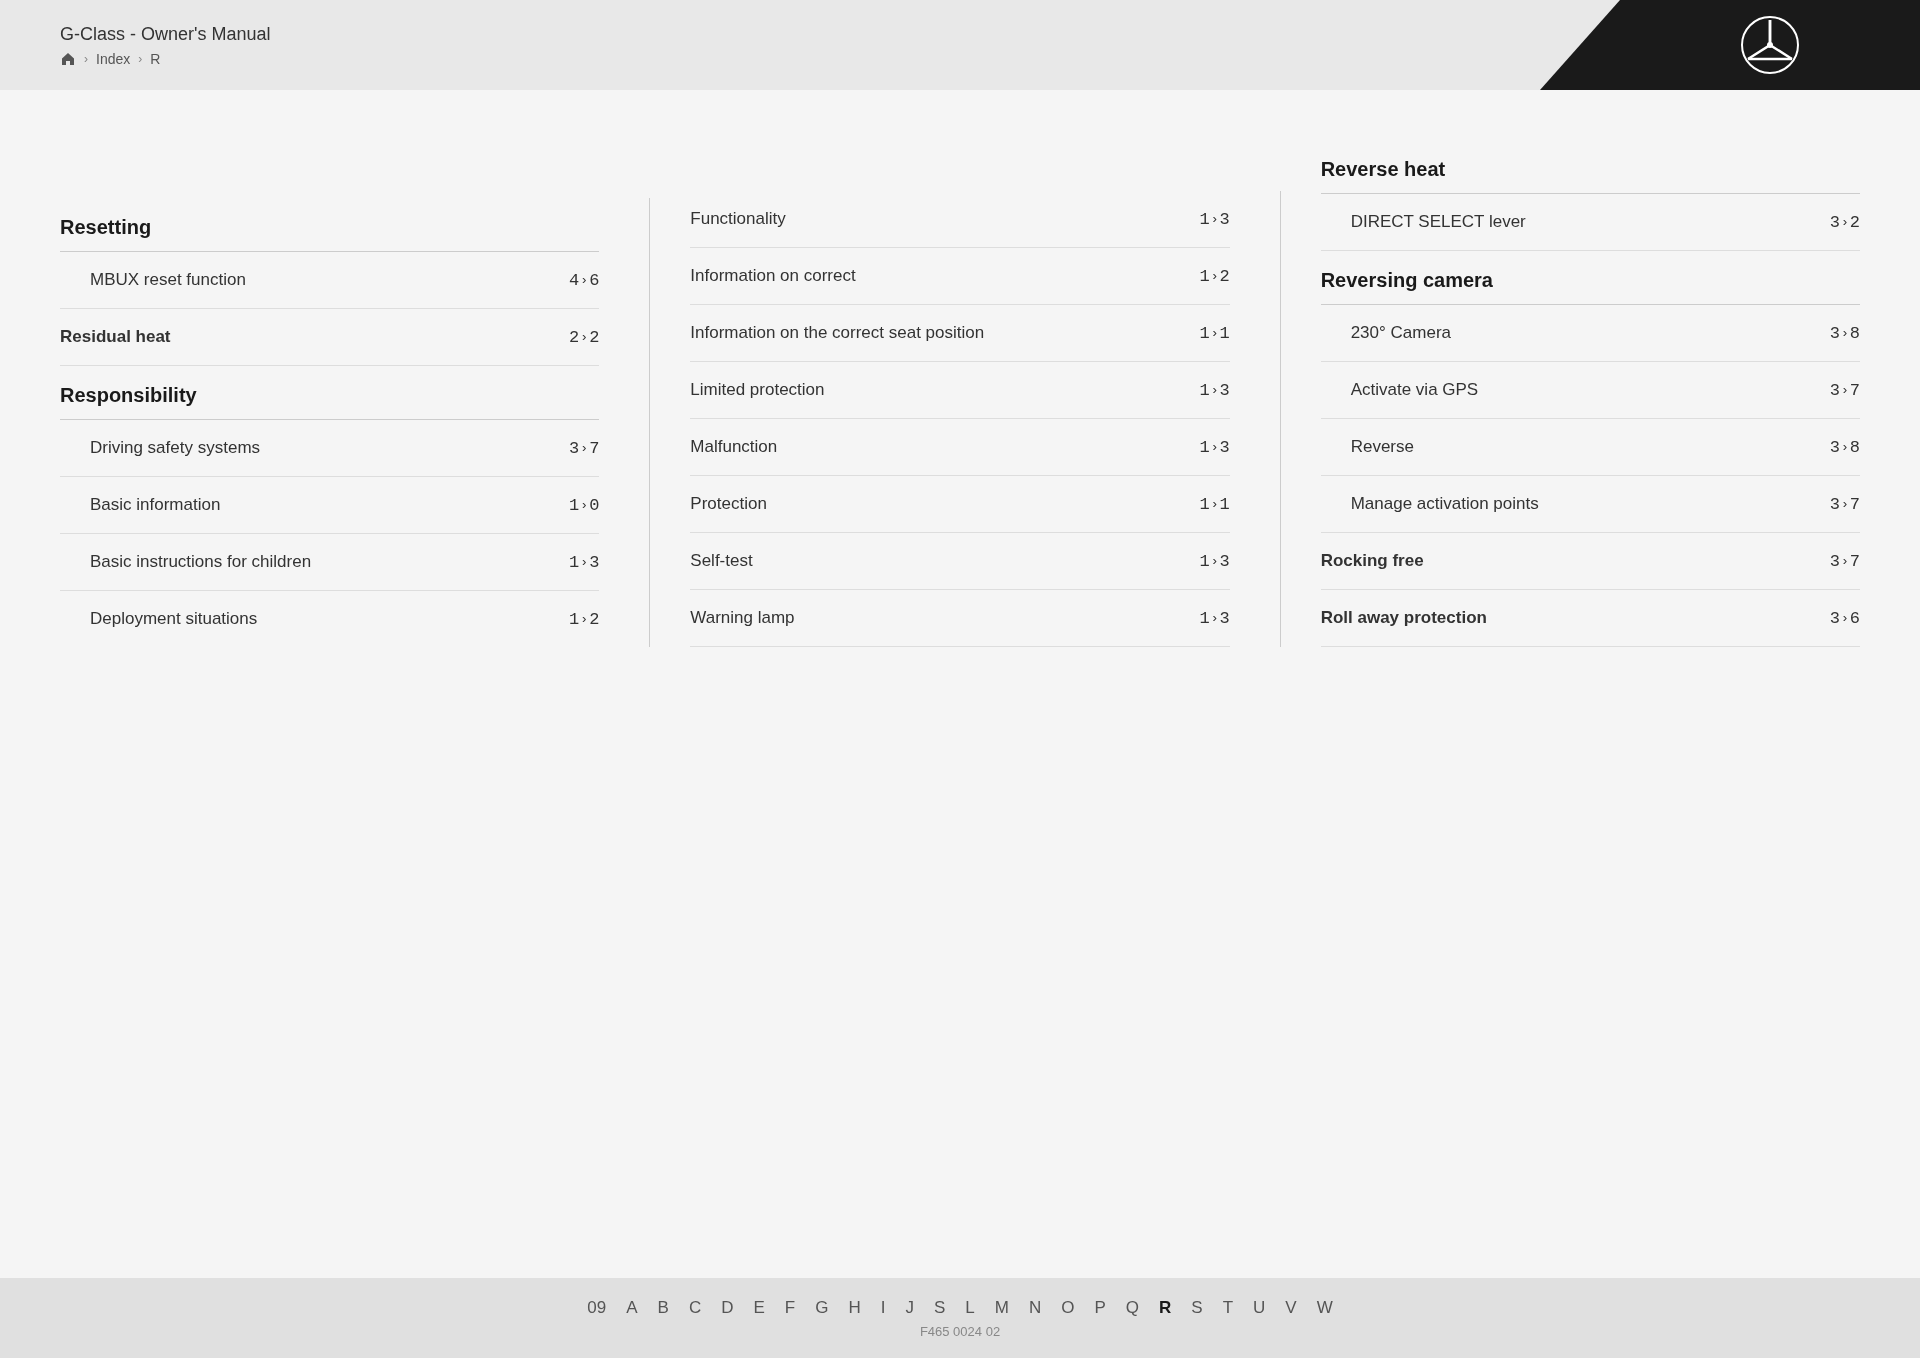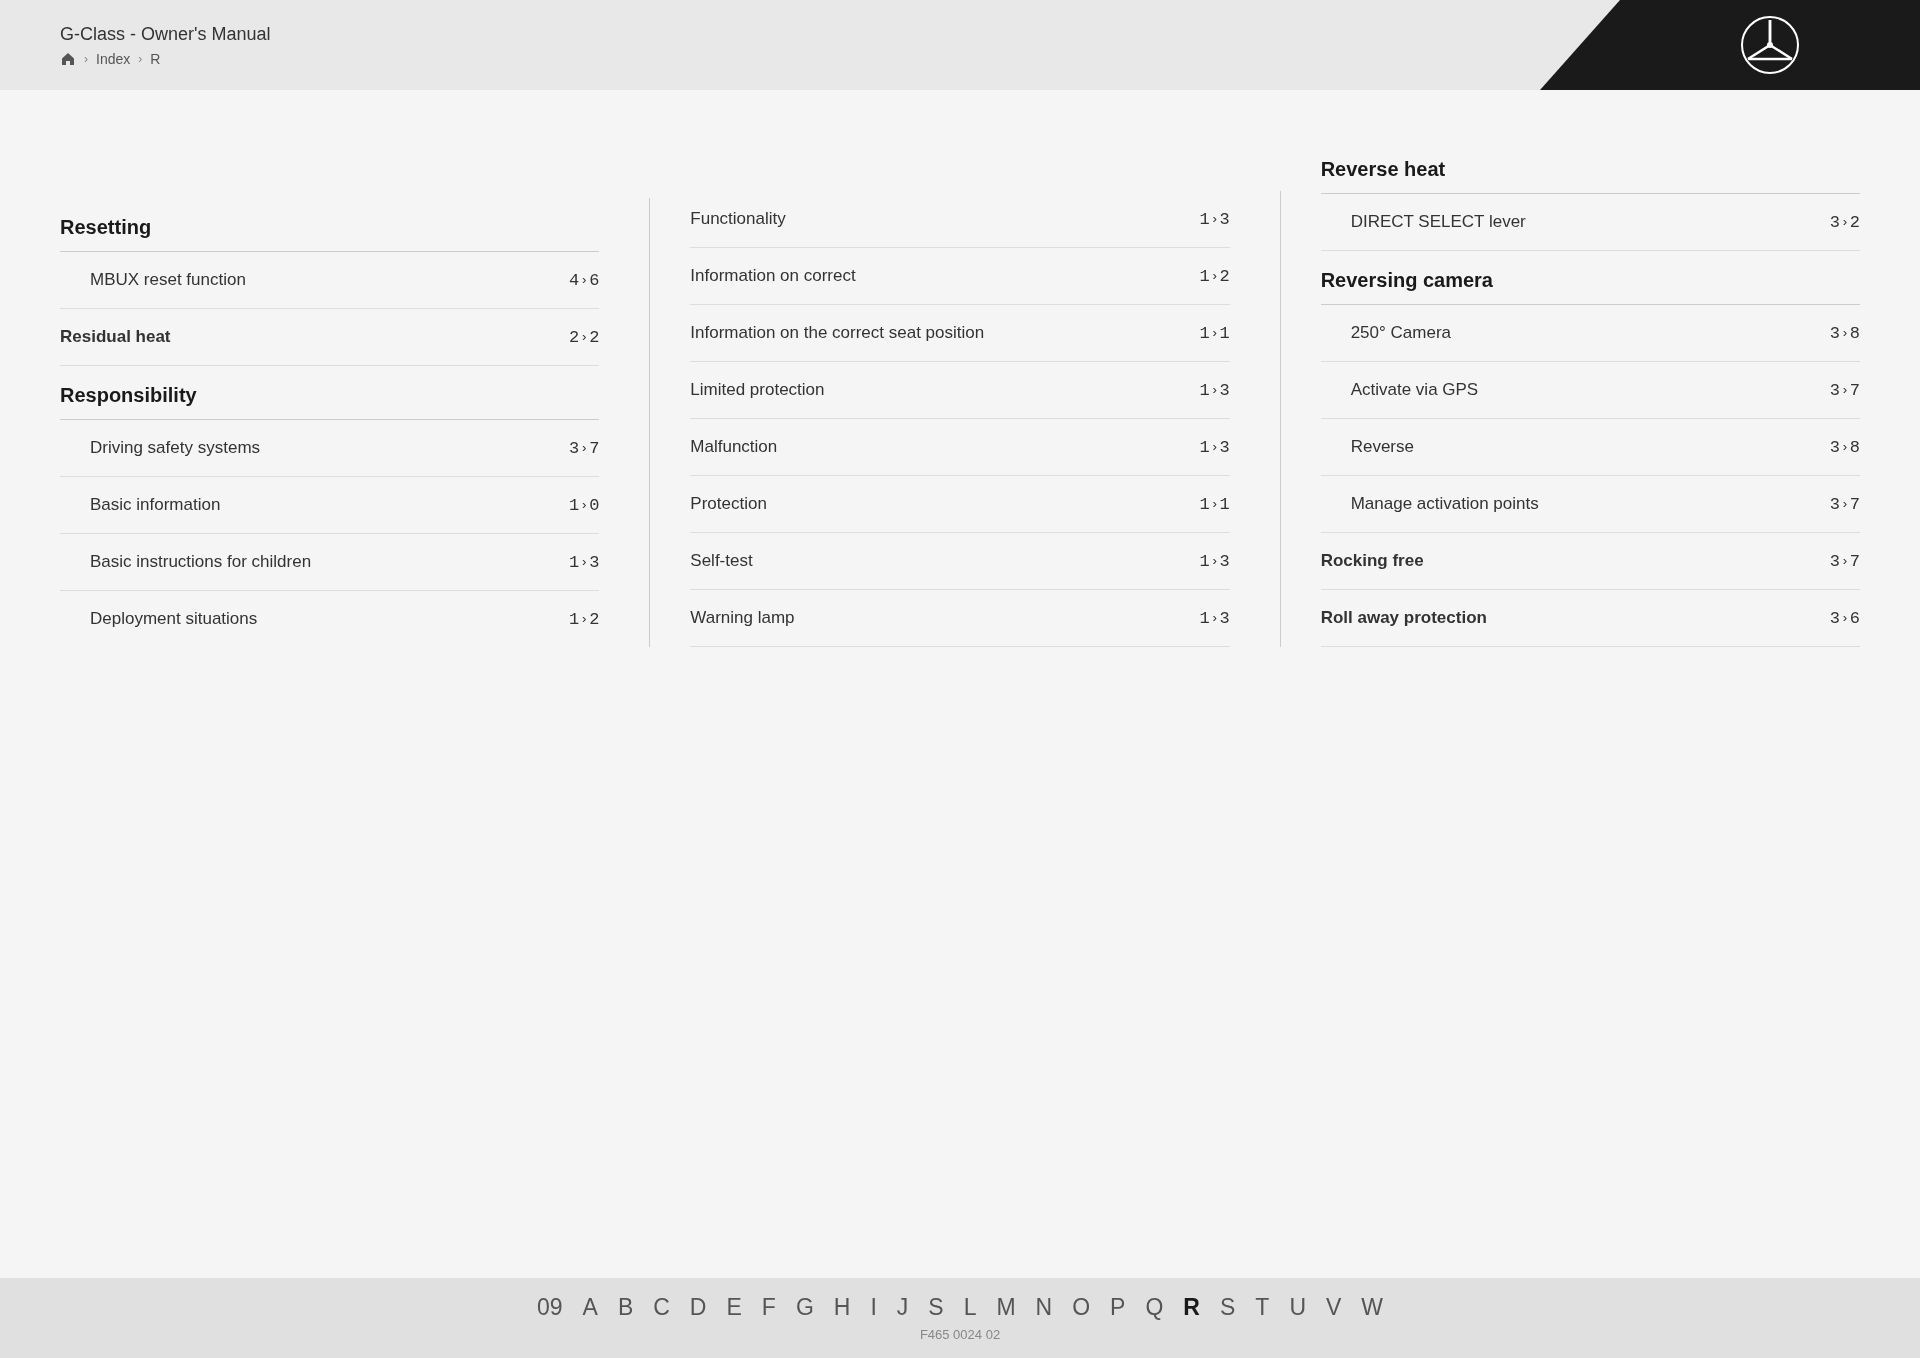--- a/index.html
+++ b/index.html
@@ -159,21 +159,21 @@
       display: flex;
       flex-direction: column;
       align-items: center;
       justify-content: center;
       gap: 6px;
     }
     .footer-nav {
       display: flex;
       align-items: center;
       gap: 20px;
-      font-size: 23px;
+      font-size: 17px;
       color: #555;
     }
     .footer-nav span {
       cursor: pointer;
       color: #555;
     }
     .footer-nav span.active {
       color: #1a1a1a;
       font-weight: bold;
     }
@@ -290,21 +290,21 @@
     <div class="column">
 
       <div class="section-header">Reverse heat</div>
       <div class="sub-item">
         <span class="item-text">DIRECT SELECT lever</span>
         <span class="page-ref">3<span class="arrow">›</span>2</span>
       </div>
 
       <div class="section-header">Reversing camera</div>
       <div class="sub-item">
-        <span class="item-text">250° Camera</span>
+        <span class="item-text">230° Camera</span>
         <span class="page-ref">3<span class="arrow">›</span>8</span>
       </div>
       <div class="sub-item">
         <span class="item-text">Activate via GPS</span>
         <span class="page-ref">3<span class="arrow">›</span>7</span>
       </div>
       <div class="sub-item">
         <span class="item-text">Reverse</span>
         <span class="page-ref">3<span class="arrow">›</span>8</span>
       </div>

